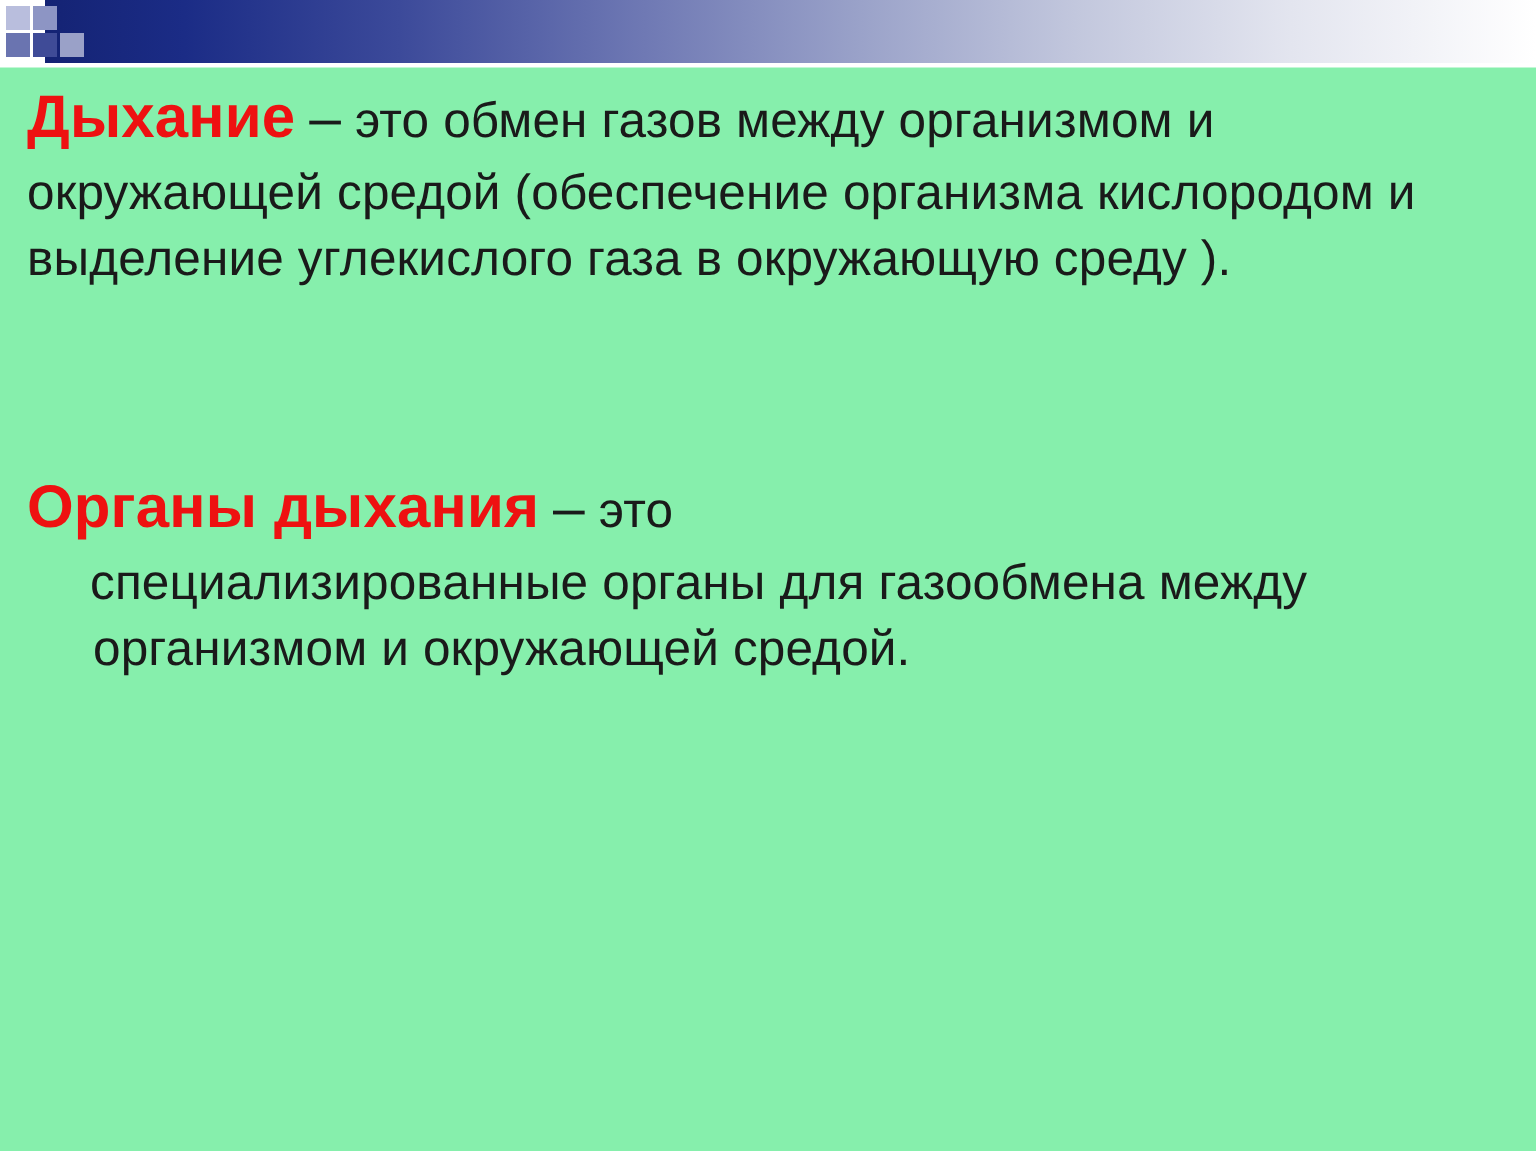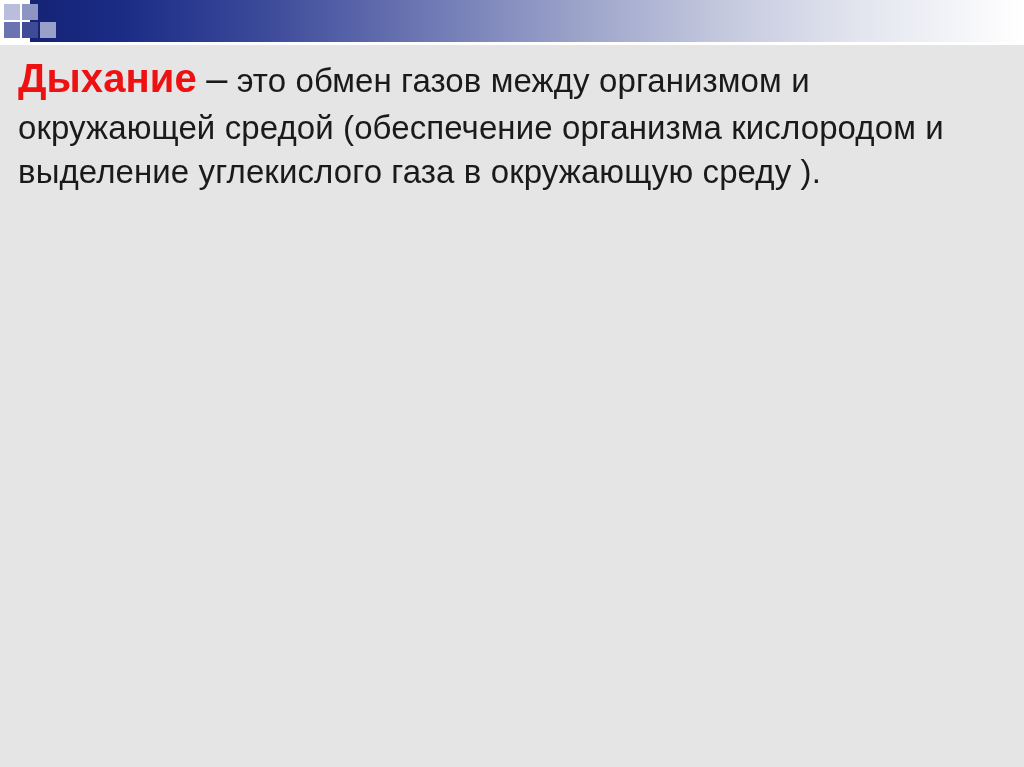--- a/index.html
+++ b/index.html
@@ -11,21 +11,21 @@
     height: 767px;
     background: #ffffcc;
     font-family: "Liberation Sans", sans-serif;
     overflow: hidden;
   }
 
   .slide {
     position: relative;
     width: 1024px;
     height: 767px;
-    background: #e5e5e5;
+    background: #86efac;
     box-sizing: border-box;
   }
 
   
   .header-band {
     position: absolute;
     top: 0;
     left: 0;
     width: 1024px;
     height: 42px;
@@ -137,15 +137,21 @@
   <div class="content">
 
     <p class="block-1">
       <span class="kw">Дыхание</span>
       <span class="dash">–</span>
       <span>это обмен газов между организмом и окружающей средой (обеспечение организма кислородом и выделение углекислого газа в окружающую среду ).</span>
     </p>
 
     <div class="spacer"></div>
 
+    <p class="block-2">
+      <span class="kw2">Органы дыхания</span>
+      <span class="dash">–</span>
+      <span class="lead">это</span>
+      <span class="tail">специализированные органы для газообмена между организмом и окружающей средой.</span>
+    </p>
 
   </div>
 </div>
 
 </body></html>

